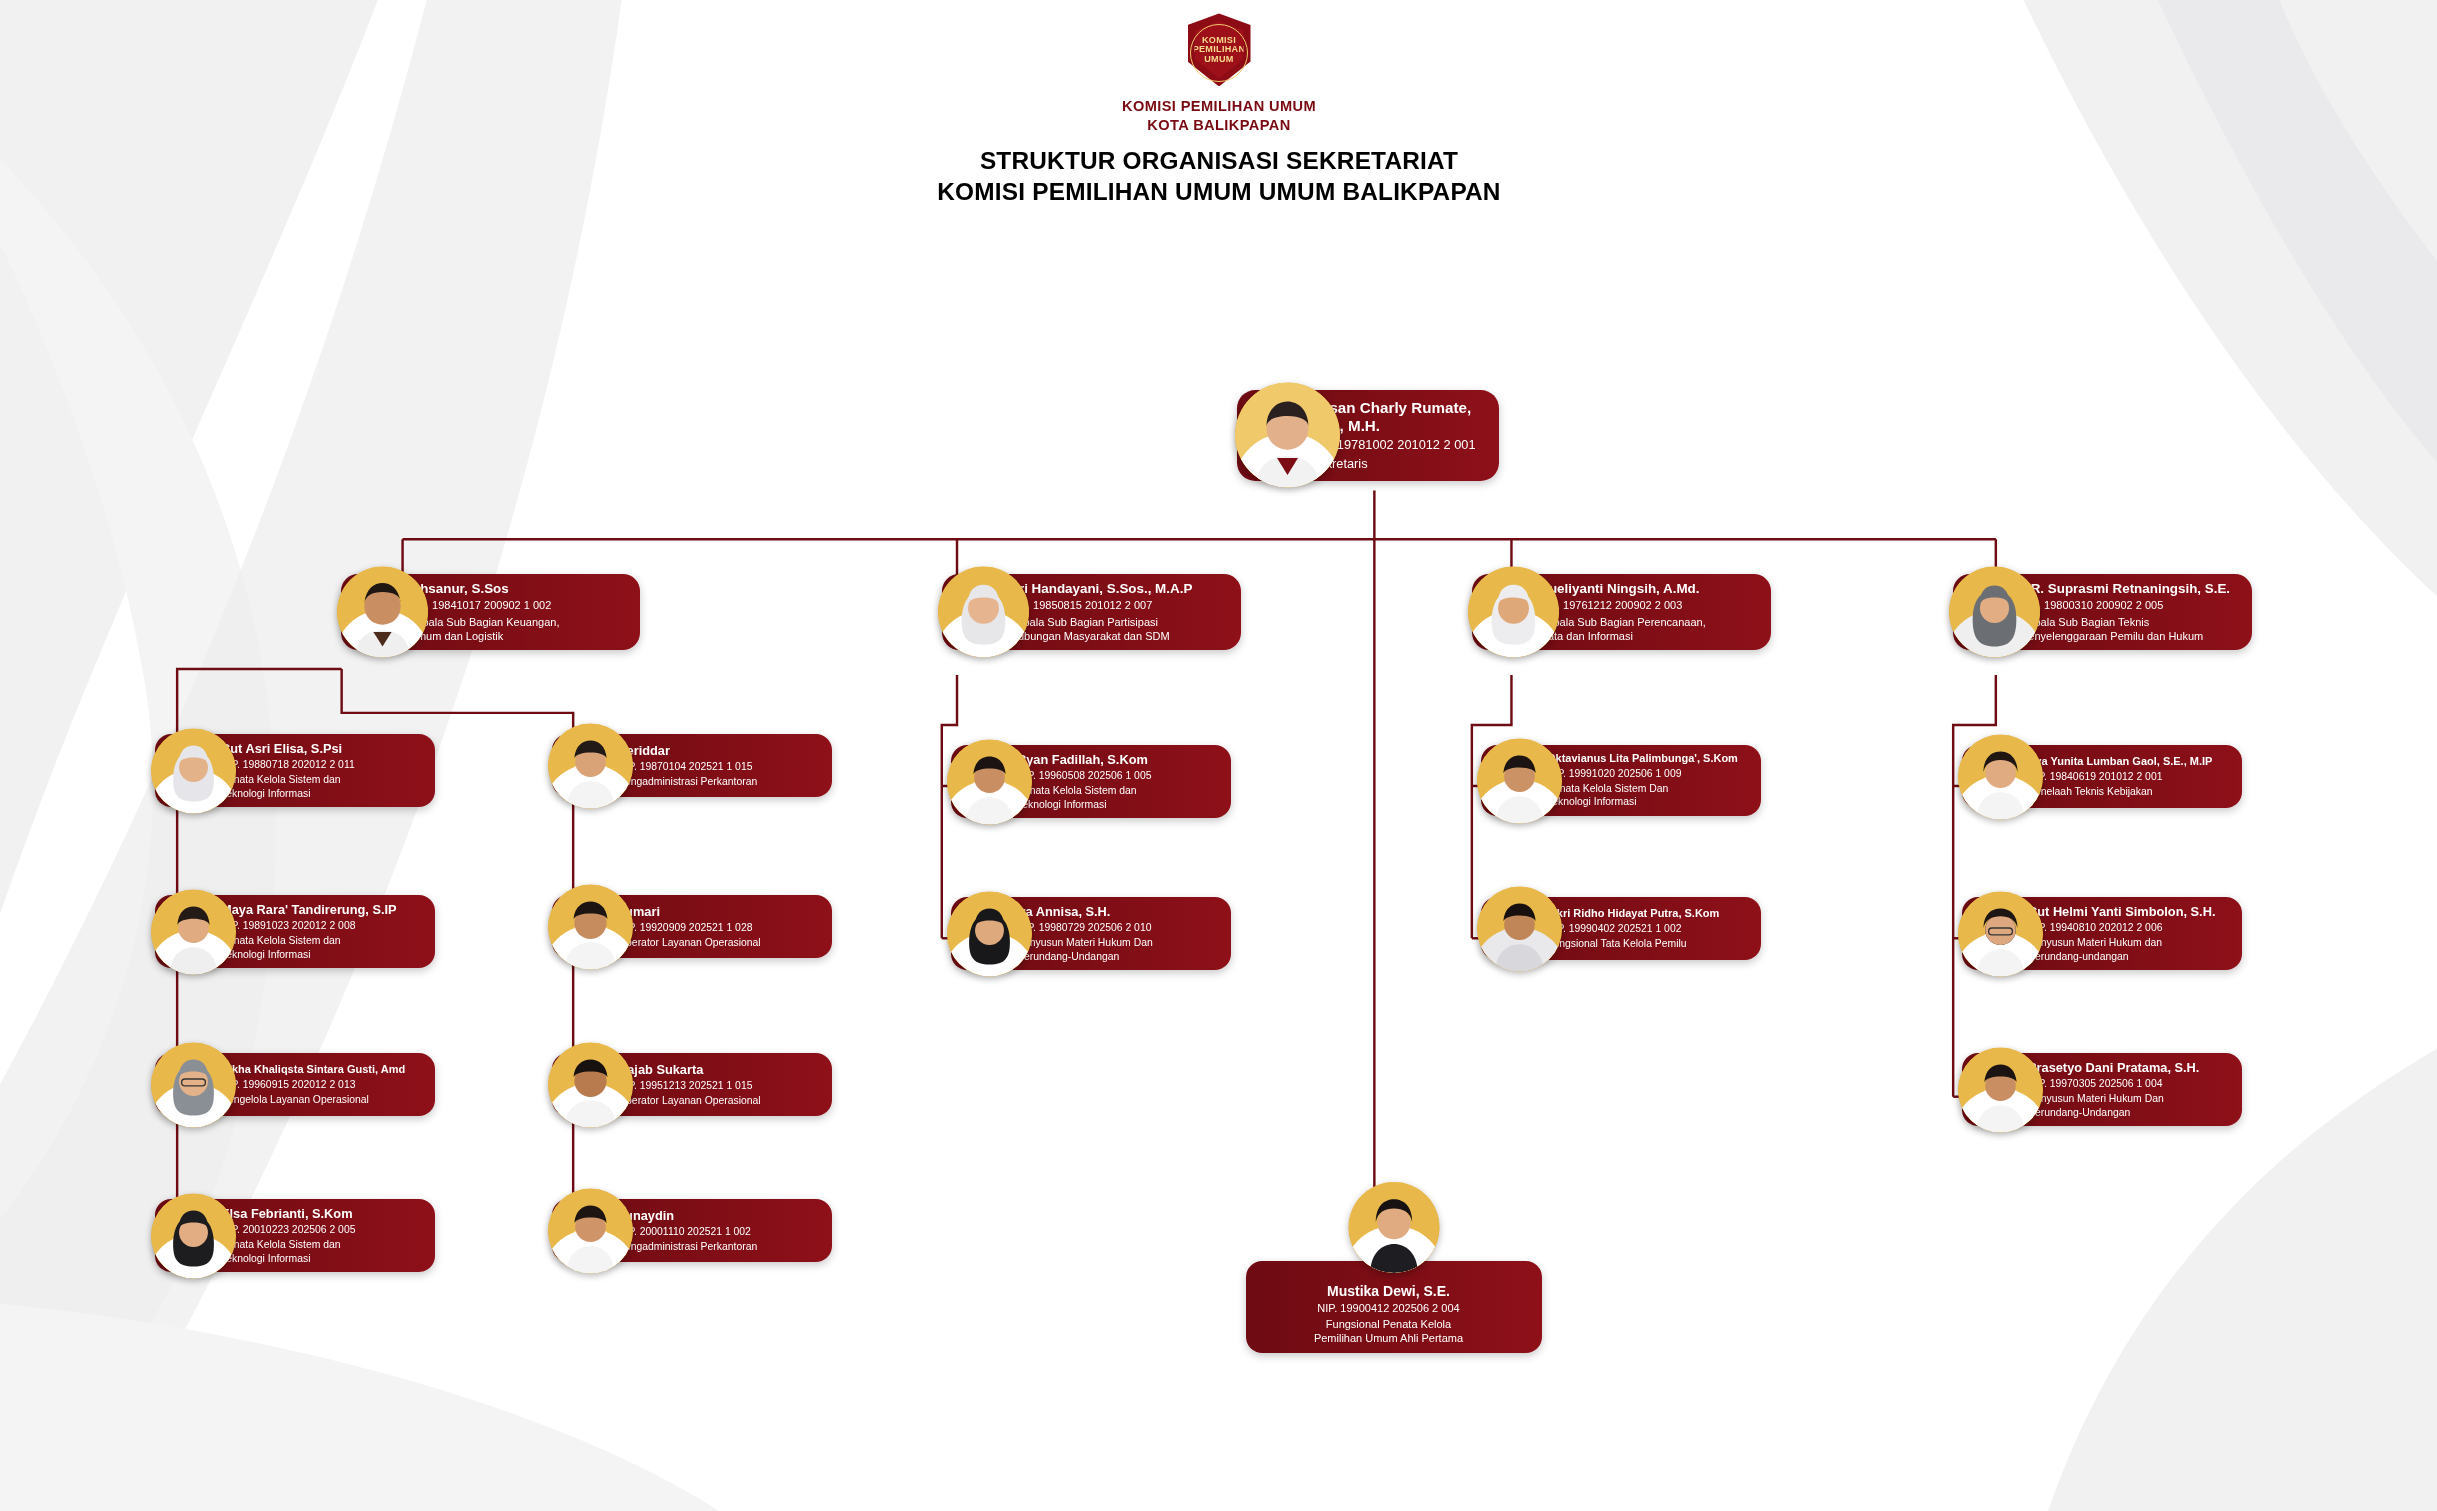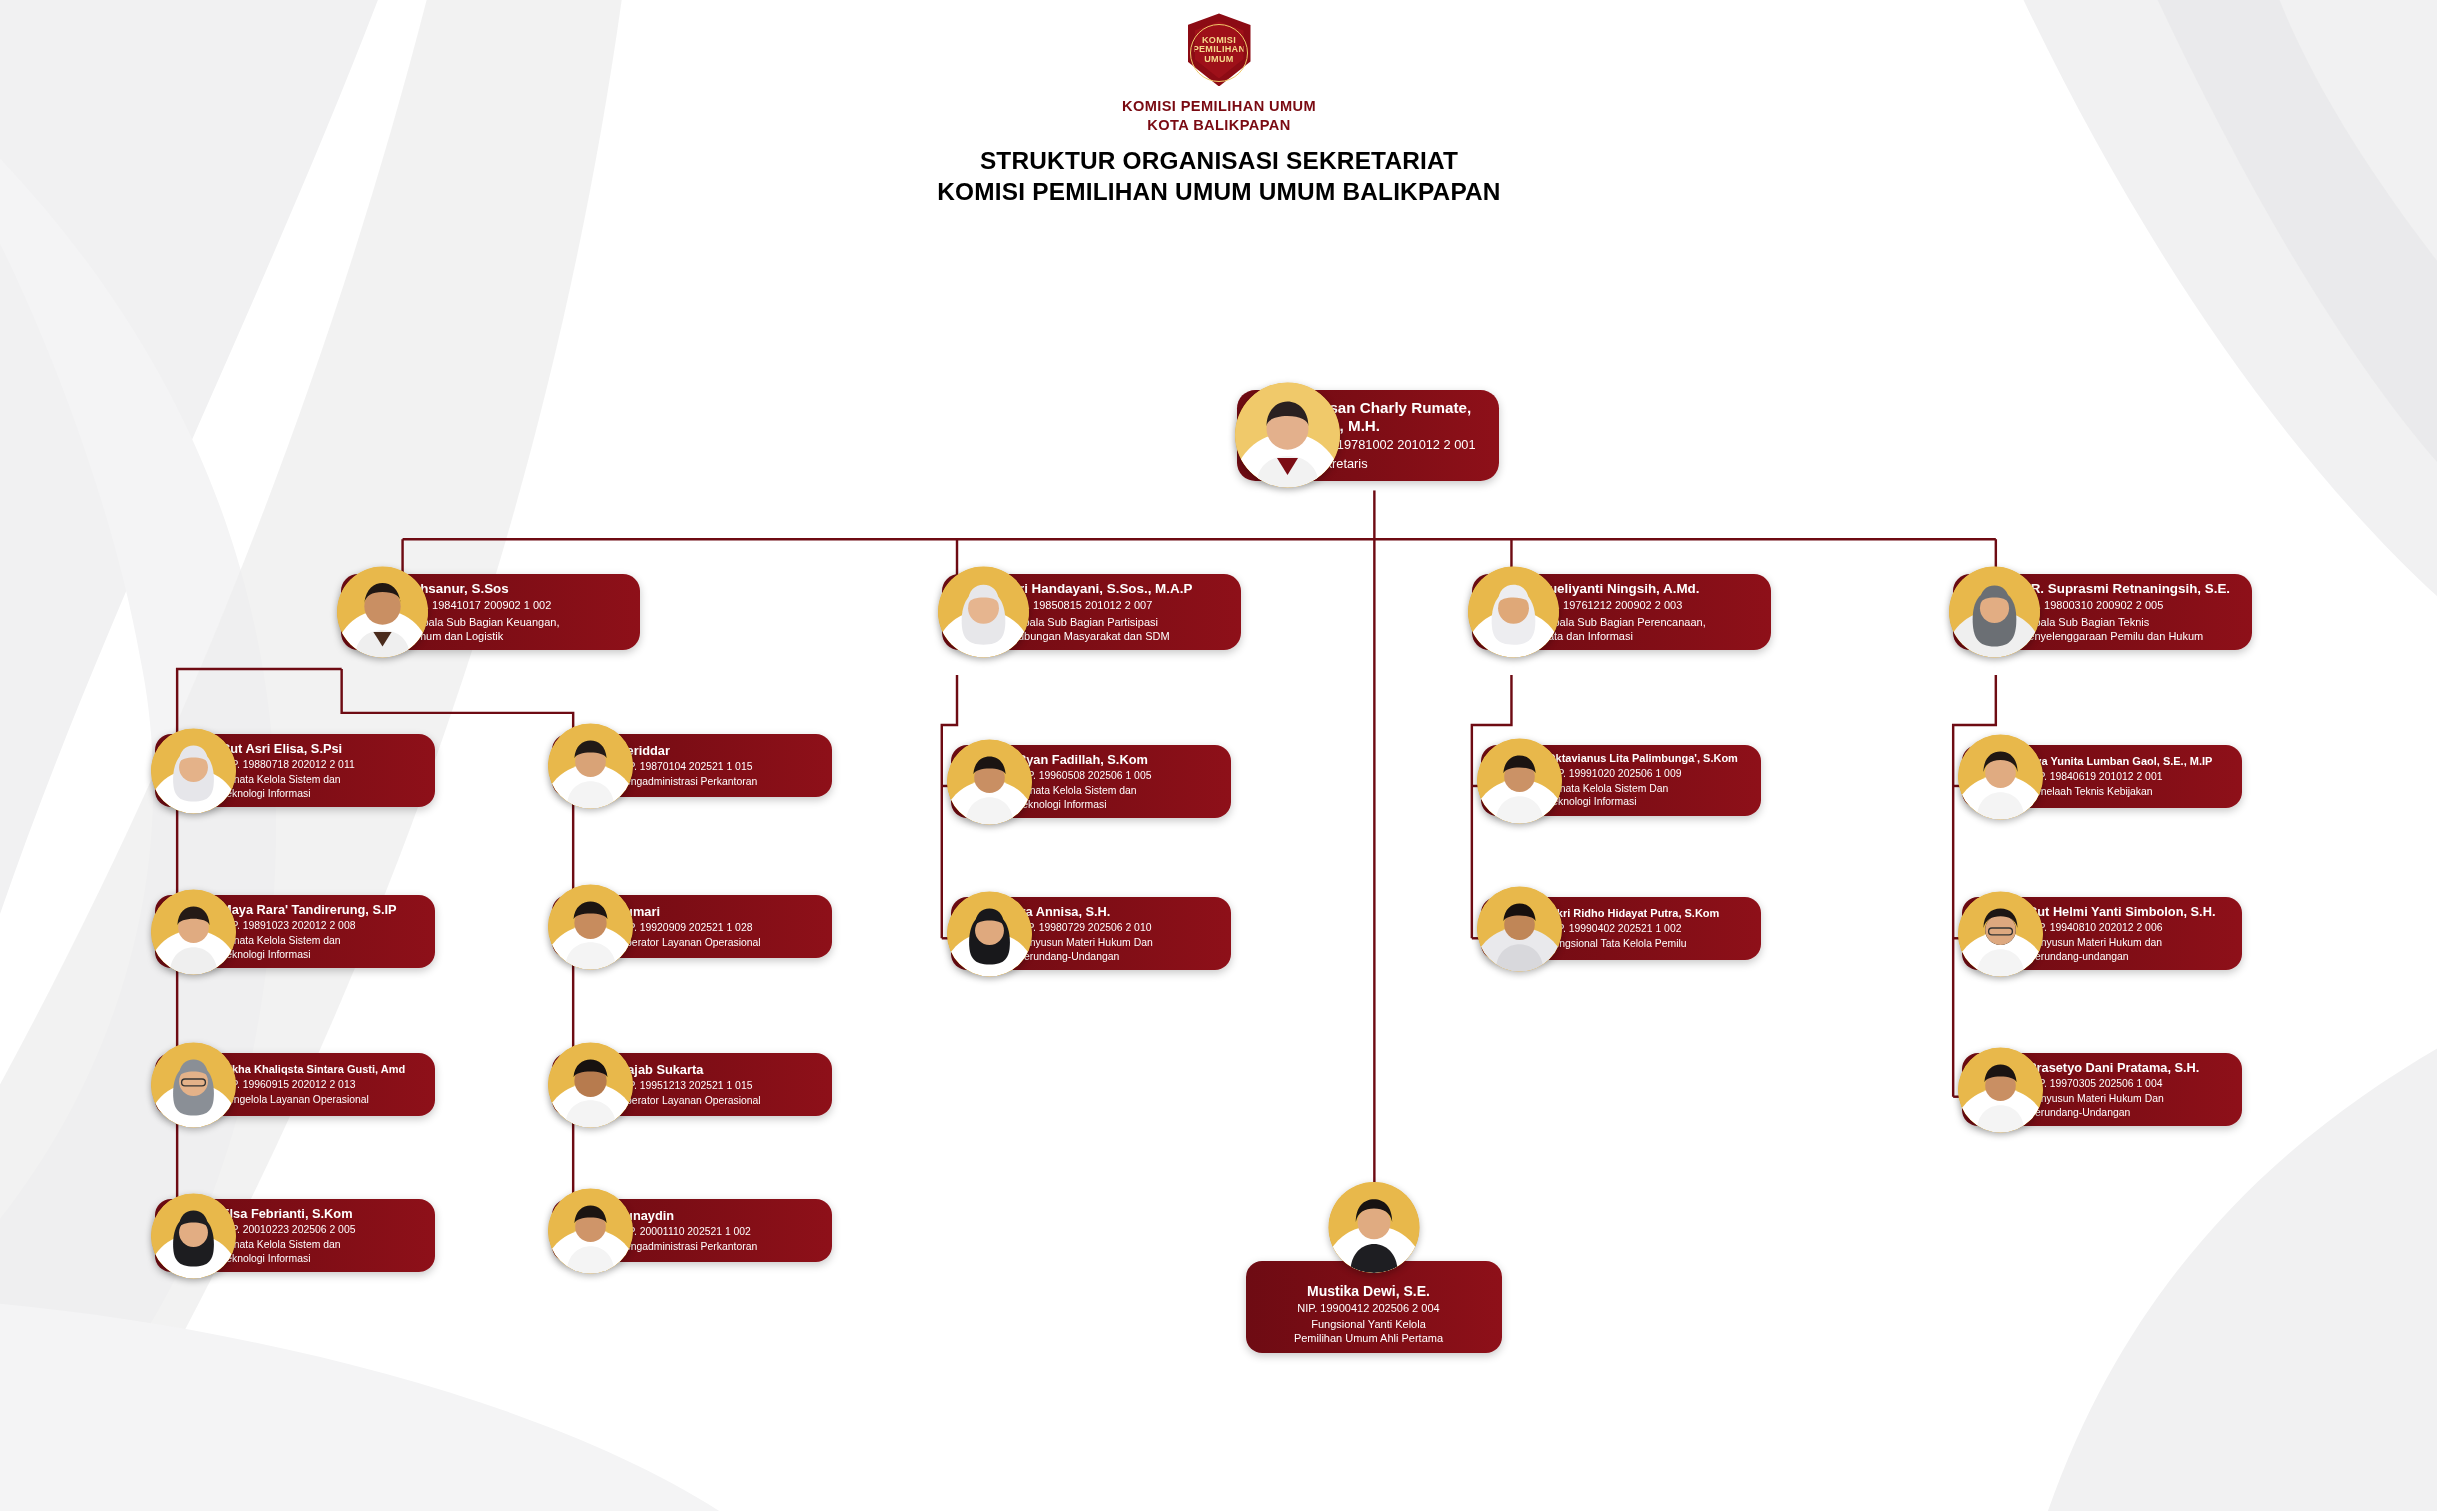--- a/index.html
+++ b/index.html
@@ -87,21 +87,21 @@
   .c-head .nip{font-size:11px;margin-top:1.8px;}
   .c-head .pos{font-size:11px;margin-top:1.8px;}
 
   .c-staff .plate{width:280px;min-height:63px;padding:7.3px 9.8px 7.3px 66px;border-radius:16px;}
   .c-staff .photo{width:85px;height:85px;left:-3.7px;}
   .c-staff .nm{font-size:12.8px;}
   .c-staff .nip{font-size:10.4px;margin-top:1.8px;}
   .c-staff .pos{font-size:10.4px;margin-top:1.8px;}
 
   .c-small .nm{font-size:11px;}
-  .c-bot .plate{width:256px;min-height:67px;padding:7.3px 11px 7.3px 0;text-align:center;align-items:center;border-radius:16px;}
+  .c-bot .plate{width:296px;min-height:67px;padding:7.3px 11px 7.3px 0;text-align:center;align-items:center;border-radius:16px;}
   .c-bot .photo{position:relative;left:0;top:0;transform:none;width:91px;height:91px;margin:0 auto;}
   .c-bot{flex-direction:column;}
   .c-bot .nm{font-size:14px;}
   .c-bot .nip{font-size:11px;margin-top:1.8px;text-align:center;}
   .c-bot .pos{font-size:11px;margin-top:1.8px;}
 </style>
 </head>
 <body>
 
 <div class="bg">
@@ -699,19 +699,19 @@
           <circle cx="50" cy="104" r="56" fill="#fff"></circle>
           <path d="M24 100c0-22 13-32 26-32s26 10 26 32z" fill="#1e1e22"></path>
           <circle cx="50" cy="45" r="18" fill="#e0ab81"></circle>
           <path d="M30 44c0-17 9-25 20-25s20 8 20 25c-2-11-10-15-20-15s-18 4-20 15z" fill="#181312"></path>
         </g>
       </svg>
     </div>
     <div class="plate" style="margin-top:79px;padding-top:22px;">
       <div class="nm">Mustika Dewi, S.E.</div>
       <div class="nip">NIP. 19900412 202506 2 004</div>
-      <div class="pos" style="white-space:pre-line;">Fungsional Yanti Kelola
+      <div class="pos" style="white-space:pre-line;">Fungsional Penata Kelola
 Pemilihan Umum Ahli Pertama</div>
     </div>
   </div>
 
 </div>
 
 
 </body></html>

